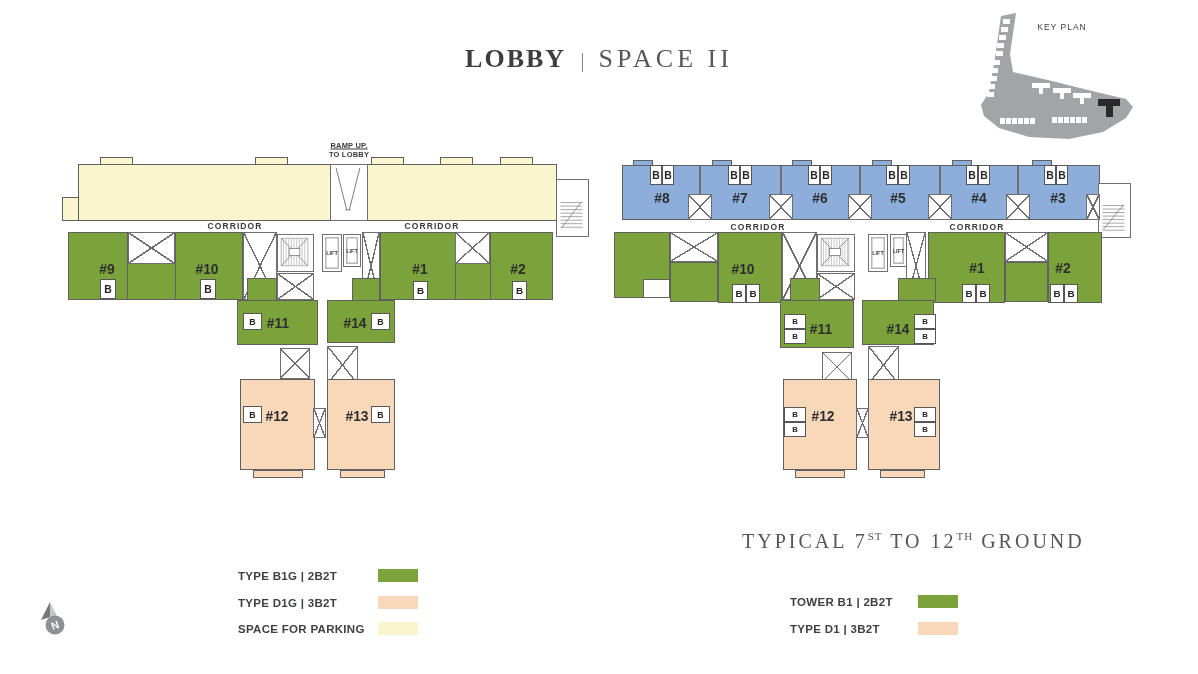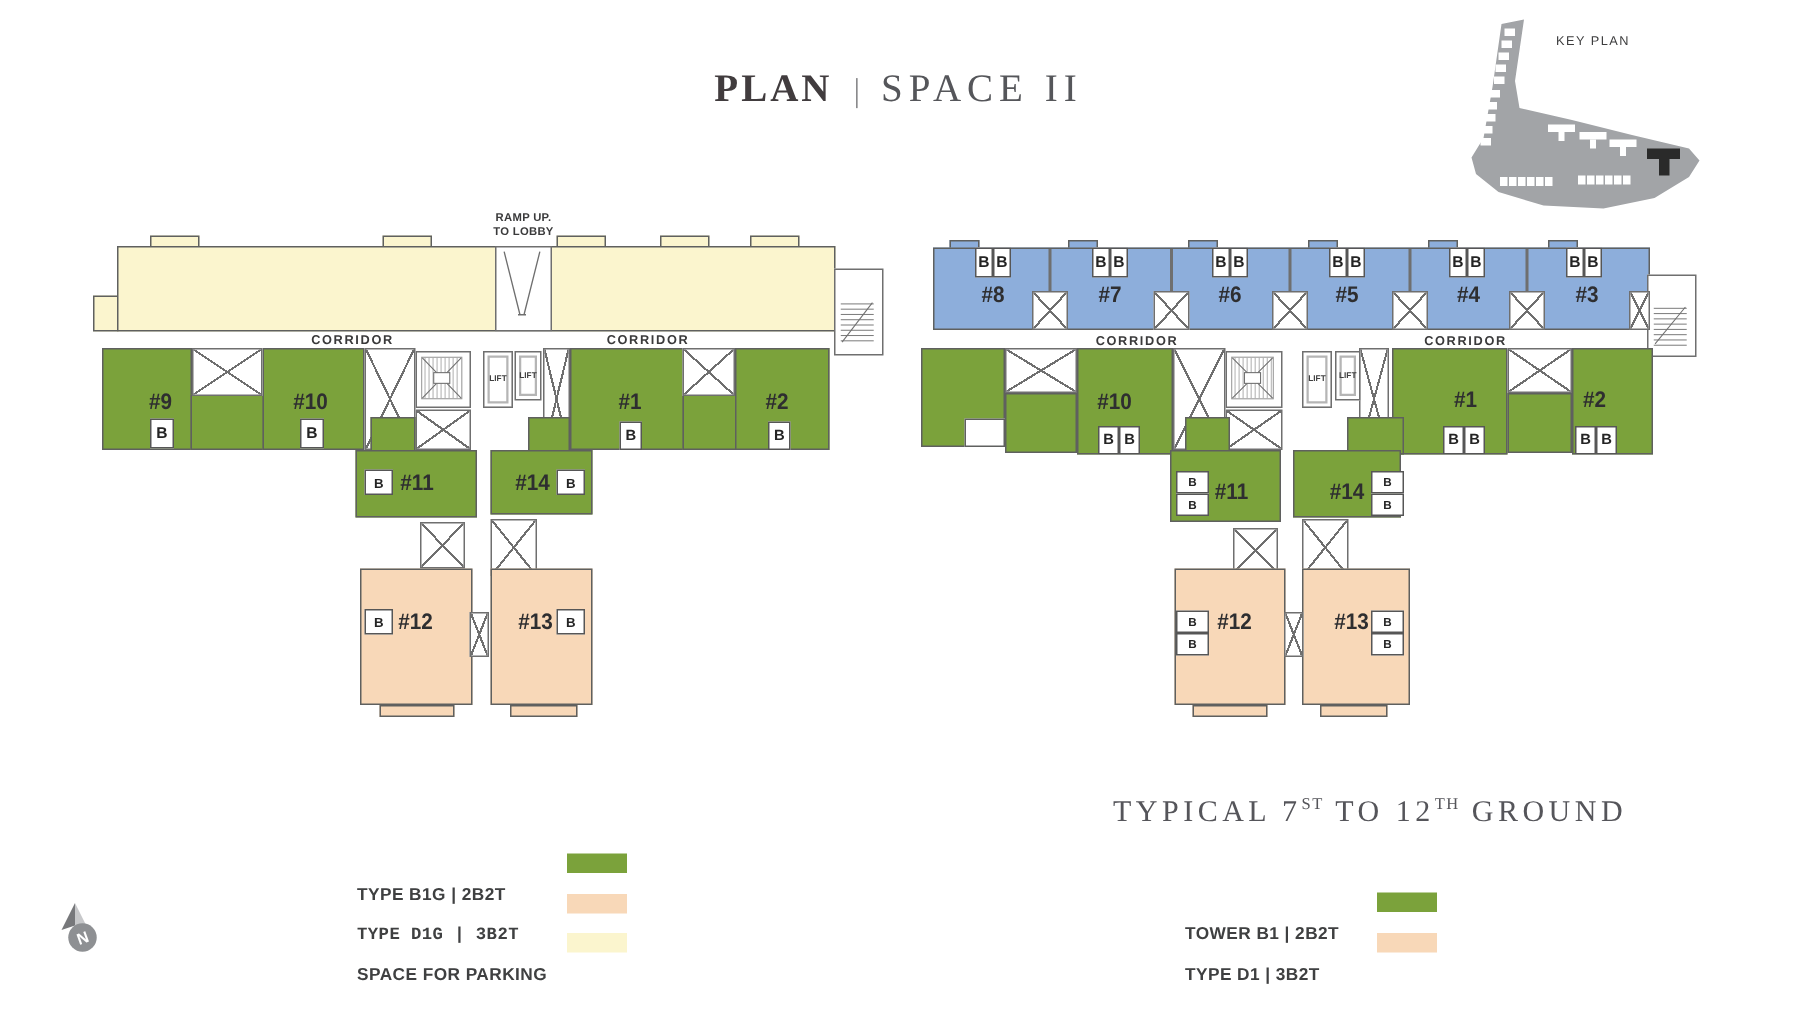--- a/index.html
+++ b/index.html
@@ -32,32 +32,32 @@
         transform:translate(-50%,-50%);}
   .rampt{font-size:7.5px;font-weight:700;letter-spacing:.2px;color:#3a3a3b;white-space:nowrap;
          transform:translate(-50%,-50%);}
   
   .legend{position:absolute;}
   .legend .ltitle{font-family:"Liberation Serif",serif;font-size:20px;letter-spacing:3px;
                   color:#55555a;text-align:center;white-space:nowrap;}
   .legend .ltitle sup{font-size:11px;letter-spacing:1px;}
   .lrow{position:absolute;height:16px;}
   .lrow .llabel{position:absolute;left:0;top:0;line-height:16px;font-size:11.5px;font-weight:700;
-                letter-spacing:.3px;color:#3f4041;white-space:nowrap;margin-top:21px;}
+                letter-spacing:.3px;color:#3f4041;white-space:nowrap;}
   .lrow .swatch{position:absolute;top:1px;width:40px;height:13px;}
   
   .abs{position:absolute;}
 </style>
 </head>
 <body>
 
 <div id="page">
 
   <div class="title">
-    <span class="rewa">PLAN</span>
+    <span class="rewa">LOBBY</span>
     <span class="sep">|</span>
     <span class="tower">SPACE II</span>
   </div>
 
   <svg class="abs" style="left:963px;top:4px;" width="175" height="140" viewBox="0 0 175 140">
     <text x="99" y="26" text-anchor="middle" font-family="Liberation Sans, sans-serif" font-size="8.5" letter-spacing="1" fill="#3d3d3e">KEY PLAN</text>
     <path d="M38,12 L53,9 L47,50 L50,68 L85,76 L125,86 L163,95 L170,103 L163,114 L140,128 L106,135 L66,133 L36,124 L21,112 L18,101 L26,88 L32,54 Z" fill="#A2A4A7"></path>
     <g fill="#fff">
       <rect x="40" y="15" width="7" height="5"></rect>
         <rect x="38" y="23" width="7" height="5"></rect>
@@ -150,21 +150,21 @@
       <div class="prim ulabel" style="left: 107px; top: 268px;">#9</div>
       <div class="prim ulabel" style="left: 207px; top: 268px;">#10</div>
       <div class="prim ulabel" style="left: 420px; top: 268px;">#1</div>
       <div class="prim ulabel" style="left: 518px; top: 268px;">#2</div>
       <div class="prim ulabel" style="left: 278px; top: 322px;">#11</div>
       <div class="prim ulabel" style="left: 355px; top: 322px;">#14</div>
       <div class="prim ulabel" style="left: 277px; top: 415px;">#12</div>
       <div class="prim ulabel" style="left: 357px; top: 415px;">#13</div>
       <div class="prim corr" style="left: 235px; top: 226px;">CORRIDOR</div>
       <div class="prim corr" style="left: 432px; top: 226px;">CORRIDOR</div>
-      <div class="prim rampt" style="left: 349px; top: 145px;">RAMP UP.</div>
+      <div class="prim rampt" style="left: 349px; top: 145px; text-decoration: underline;">RAMP UP.</div>
       <div class="prim rampt" style="left: 349px; top: 154px;">TO LOBBY</div>
     </div>
   <div class="plan-layer">
       <div class="prim rect" style="left: 633px; top: 160px; width: 20px; height: 7px; background: rgb(141, 174, 219);"></div>
       <div class="prim rect" style="left: 712px; top: 160px; width: 20px; height: 7px; background: rgb(141, 174, 219);"></div>
       <div class="prim rect" style="left: 792px; top: 160px; width: 20px; height: 7px; background: rgb(141, 174, 219);"></div>
       <div class="prim rect" style="left: 872px; top: 160px; width: 20px; height: 7px; background: rgb(141, 174, 219);"></div>
       <div class="prim rect" style="left: 952px; top: 160px; width: 20px; height: 7px; background: rgb(141, 174, 219);"></div>
       <div class="prim rect" style="left: 1032px; top: 160px; width: 20px; height: 7px; background: rgb(141, 174, 219);"></div>
       <div class="prim rect" style="left: 622px; top: 165px; width: 478px; height: 55px; background: rgb(141, 174, 219);"></div>
@@ -255,21 +255,21 @@
       <div class="prim ulabel" style="left: 901px; top: 415px;">#13</div>
       <div class="prim corr" style="left: 758px; top: 227px;">CORRIDOR</div>
       <div class="prim corr" style="left: 977px; top: 227px;">CORRIDOR</div>
     </div>
 
   <div class="legend" style="left:238px;top:530px;width:182px;height:110px;">
     <div class="lrow" style="left:0;top:38px;width:182px;">
       <span class="llabel">TYPE B1G | 2B2T</span>
       <span class="swatch" style="left: 140px; background: rgb(123, 162, 59);"></span>
     </div>
-    <div class="lrow" style="left:0;top:65px;width:182px;font-family:Liberation Mono, monospace;">
+    <div class="lrow" style="left:0;top:65px;width:182px;">
       <span class="llabel">TYPE D1G | 3B2T</span>
       <span class="swatch" style="left: 140px; background: rgb(248, 216, 184);"></span>
     </div>
     <div class="lrow" style="left:0;top:91px;width:182px;">
       <span class="llabel">SPACE FOR PARKING</span>
       <span class="swatch" style="left: 140px; background: rgb(251, 245, 206);"></span>
     </div>
   </div>
 
   <div class="legend" style="left:742px;top:530px;width:261px;height:110px;">

